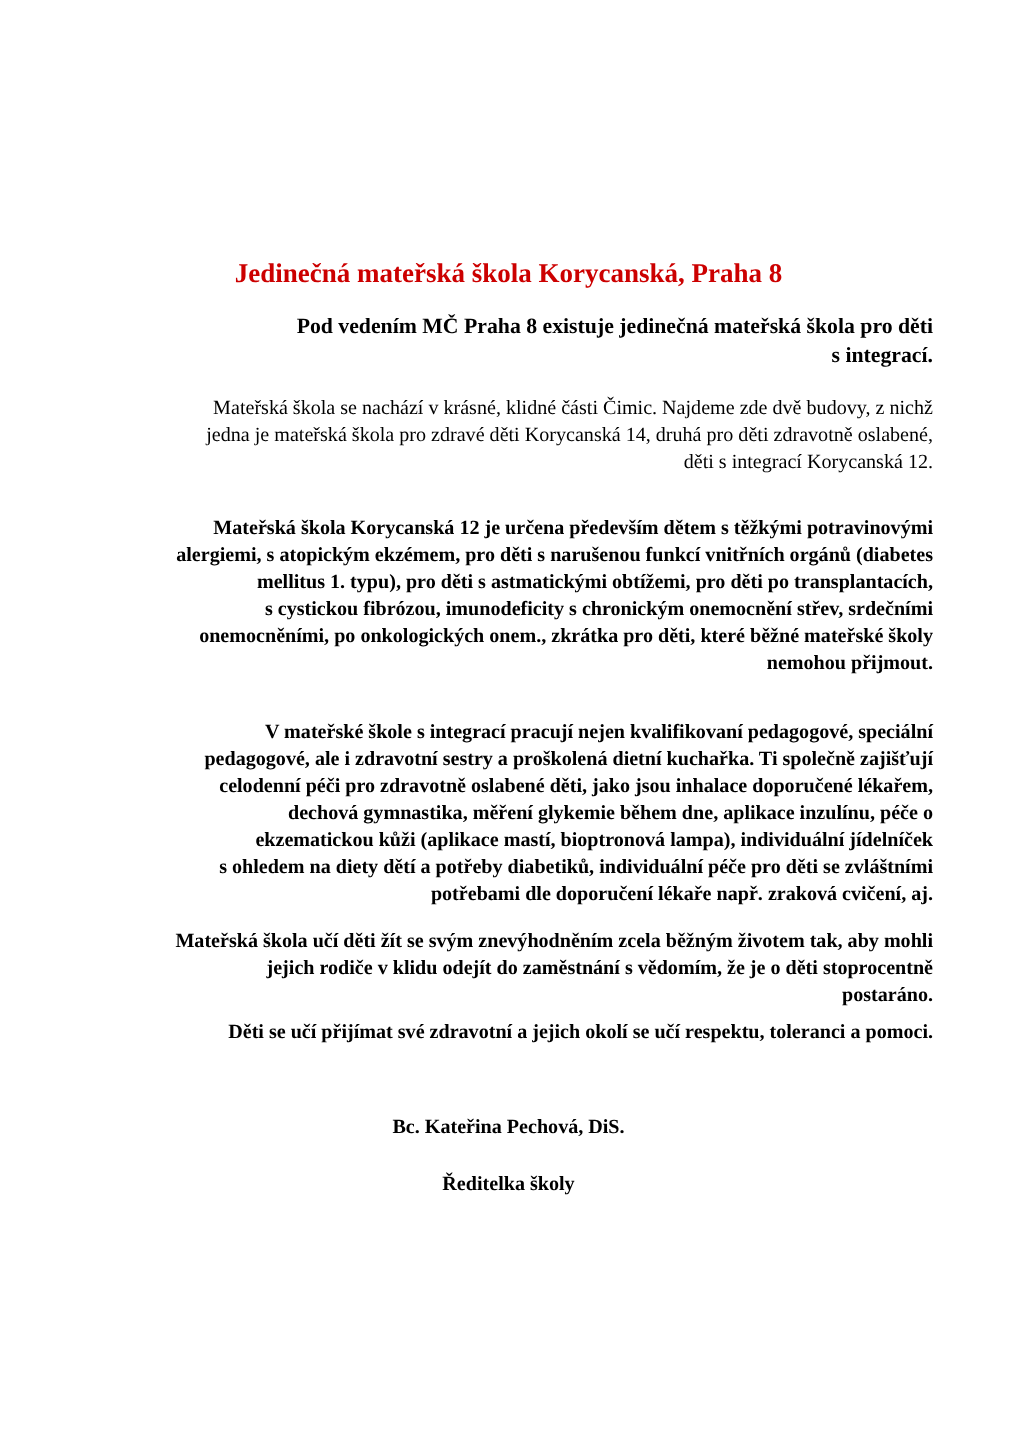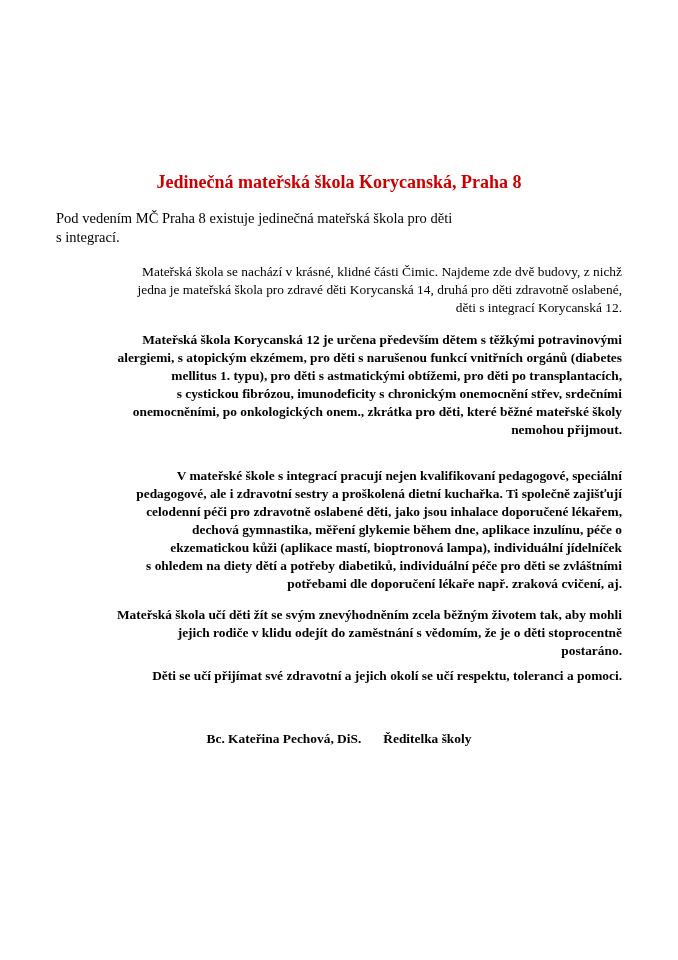--- a/index.html
+++ b/index.html
@@ -24,48 +24,49 @@
     font-size: 18px;
     font-weight: bold;
     line-height: 24px;
     color: #cc0000;
     text-align: center;
     white-space: pre-line;
   }
   .subtitle {
     margin: 15px 56px 12px;
     font-size: 14.5px;
-    font-weight: normal;
+    font-weight: bold;
     line-height: 19px;
-    text-align: left;
+    text-align: right;
     white-space: pre-line;
   }
   .para {
     margin: 13px 56px 0;
     font-size: 13.4px;
     font-weight: bold;
     line-height: 18px;
     text-align: right;
     white-space: pre-line;
   }
   .para.regular { font-weight: normal; }
   p.para:nth-of-type(1) { margin-top: 16px; }
-  p.para:nth-of-type(2) { margin-top: 14px; }
+  p.para:nth-of-type(2) { margin-top: 26px; }
   p.para:nth-of-type(3) { margin-top: 28px; }
   p.para:nth-of-type(4) { margin-top: 13px; }
   p.para:nth-of-type(5) { margin-top: 7px; }
   p.para:nth-of-type(6) { margin-top: 10px; }
   .signature {
     margin-top: 46px;
     display: flex;
     justify-content: center;
     gap: 22px;
     font-size: 13.4px;
     font-weight: bold;
     text-align: center;
+    flex-direction: column;
   }
 </style>
 </head>
 <body>
 
 <div class="page">
   <h1 class="title">Jedinečná mateřská škola Korycanská, Praha 8</h1>
 
   <h2 class="subtitle">Pod vedením MČ Praha 8 existuje jedinečná mateřská škola pro děti
 s integrací.</h2>

